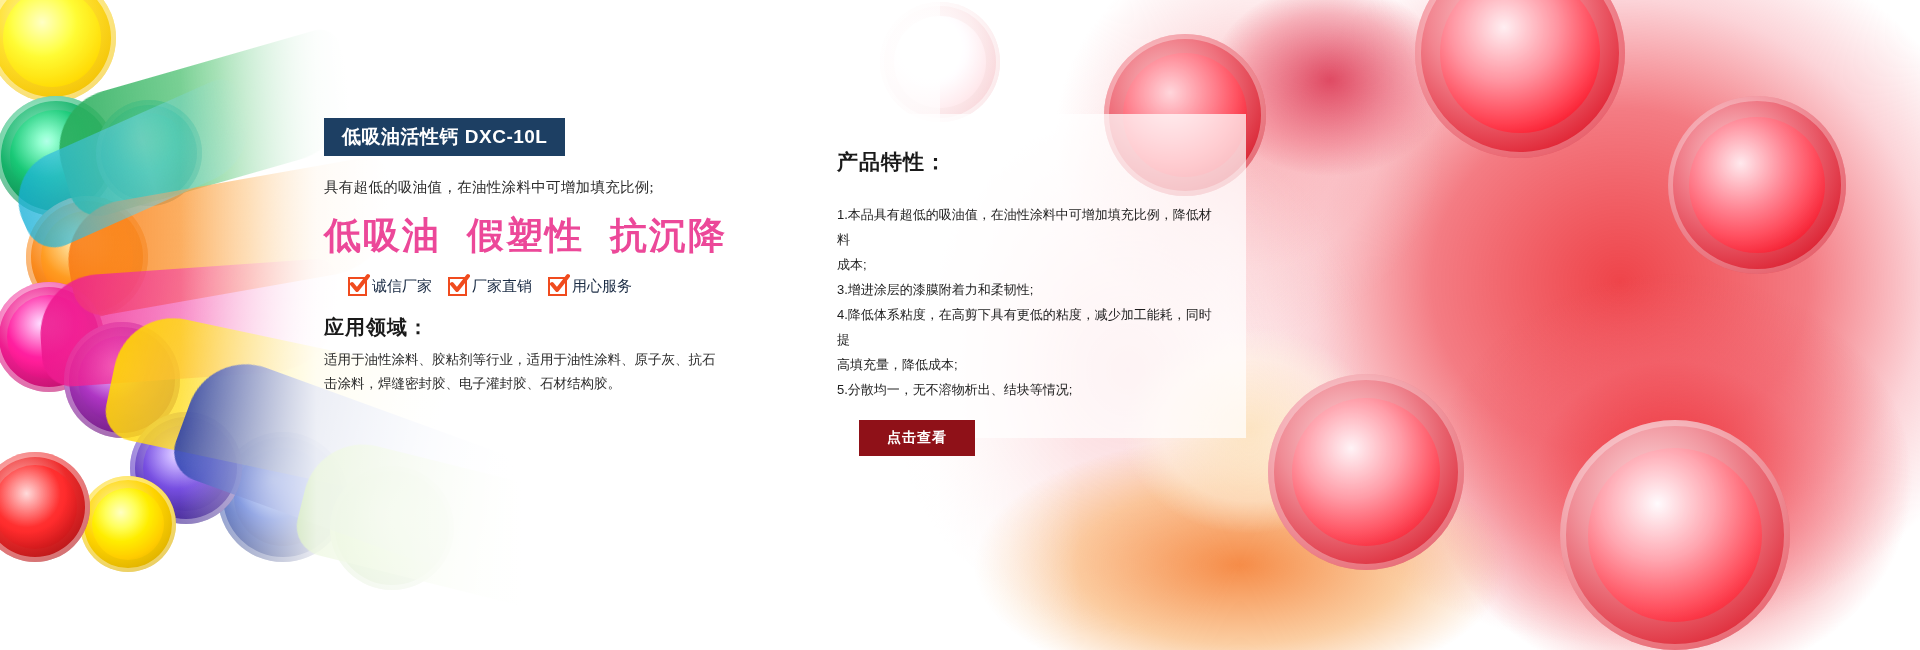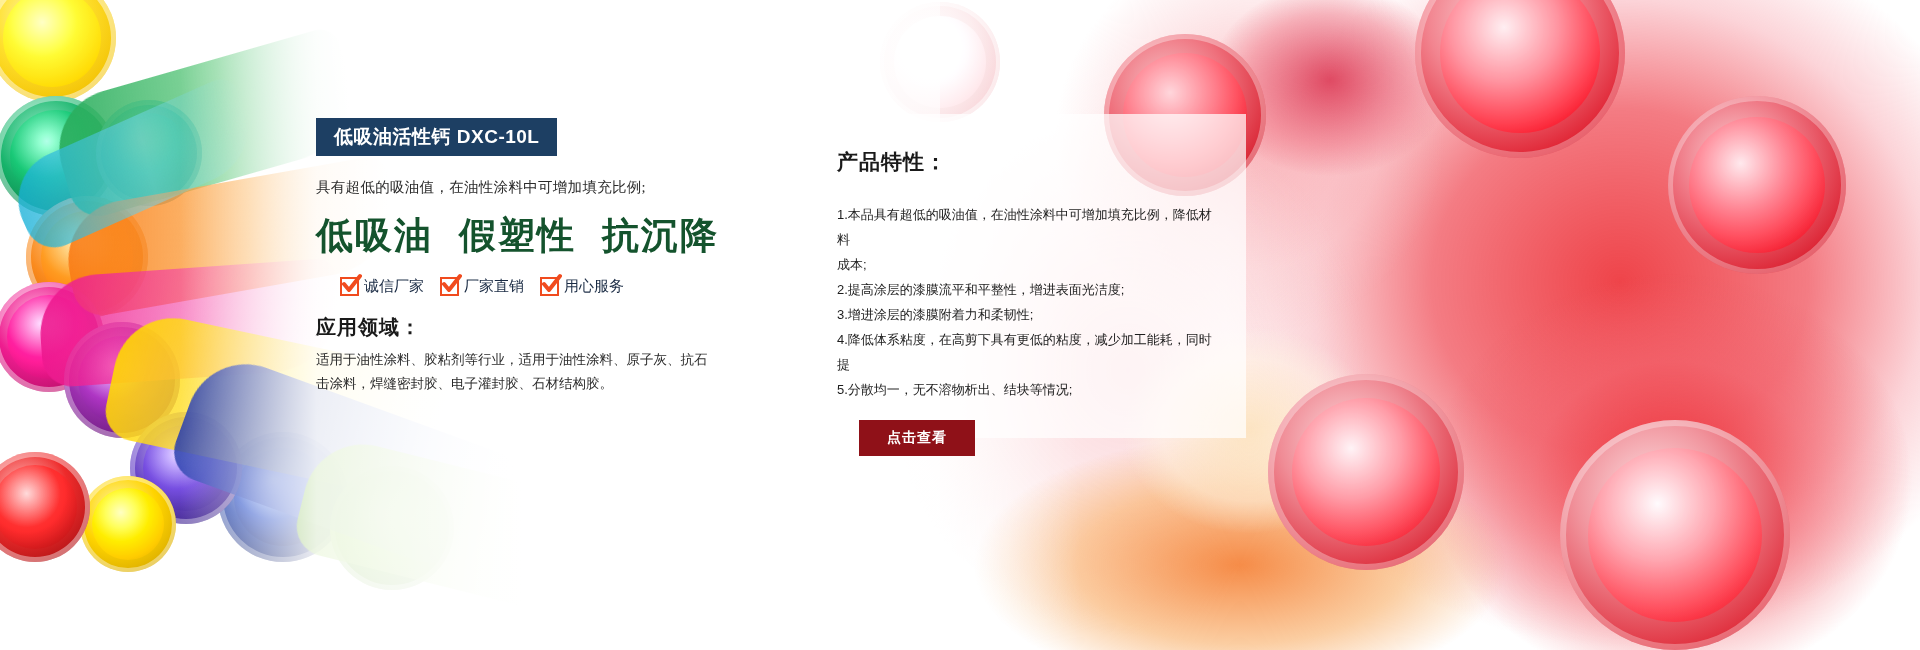--- a/index.html
+++ b/index.html
@@ -15,28 +15,28 @@
 
   
   .can{position:absolute;border-radius:50%;}
   .can::after{content:"";position:absolute;inset:12%;border-radius:50%;
      background:inherit;filter:brightness(1.12);}
 
   
   .wash{position:absolute;filter:blur(0px);}
 
   
-  .left{position:absolute;left:316px;top:118px;width:420px;z-index:40;}
+  .left{position:absolute;left:324px;top:118px;width:420px;z-index:40;}
   .badge{
     display:inline-block;background:#1d3f63;color:#fff;
     font-size:19px;font-weight:bold;letter-spacing:.5px;
     padding:9px 18px 10px 18px;line-height:1;
   }
   .sub{margin-top:22px;font-size:14.5px;color:#2b2b2b;letter-spacing:.3px;font-family:Liberation Serif, serif;}
-  .headline{margin-top:14px;font-size:37px;font-weight:bold;color:#14532d;
+  .headline{margin-top:14px;font-size:37px;font-weight:bold;color:#ec4899;
     letter-spacing:2px;white-space:nowrap;}
   .headline span{margin-right:26px;}
   .headline span:last-child{margin-right:0;}
   .checks{margin-top:16px;display:flex;align-items:flex-start;gap:16px;padding-left:24px;}
   .chk{display:flex;align-items:center;gap:5px;font-size:15px;color:#1a2b44;white-space:nowrap;}
   .chkbox{position:relative;width:15px;height:15px;border:2px solid #f04b1e;flex:0 0 auto;}
   .chkbox svg{position:absolute;left:-2px;top:-6px;width:22px;height:22px;}
   .apptitle{margin-top:18px;font-size:20px;font-weight:bold;color:#1a1a1a;letter-spacing:1px;}
   .appbody{margin-top:7px;font-size:13.5px;line-height:24px;color:#2b2b2b;width:400px;}
 
@@ -201,23 +201,23 @@
     <div class="appbody">适用于油性涂料、胶粘剂等行业，适用于油性涂料、原子灰、抗石击涂料，焊缝密封胶、电子灌封胶、石材结构胶。</div>
   </div>
 
   <div class="panel">
     <div class="panel-inner">
       <div class="ptitle">产品特性：</div>
 
       <div class="plist">
         <p>1.本品具有超低的吸油值，在油性涂料中可增加填充比例，降低材料</p>
         <p>成本;</p>
-        <p>2.提高涂层的漆膜流平和平整性，增进表面光洁度;</p>
         <p>3.增进涂层的漆膜附着力和柔韧性;</p>
         <p>4.降低体系粘度，在高剪下具有更低的粘度，减少加工能耗，同时提</p>
+        <p>高填充量，降低成本;</p>
         <p>5.分散均一，无不溶物析出、结块等情况;</p>
       </div>
 
       <button class="cta">点击查看</button>
     </div>
   </div>
 
 </div>
 
 </body></html>

